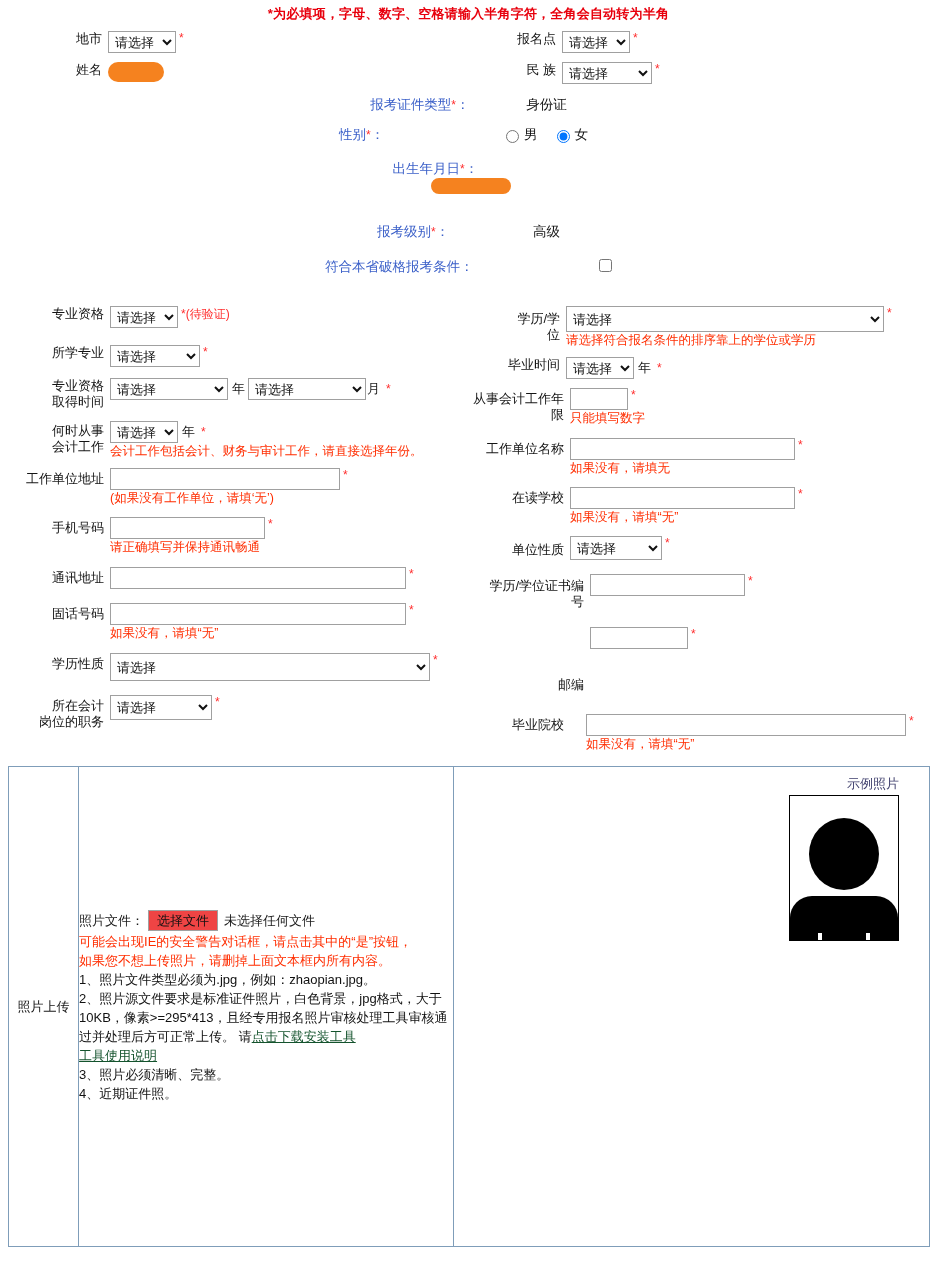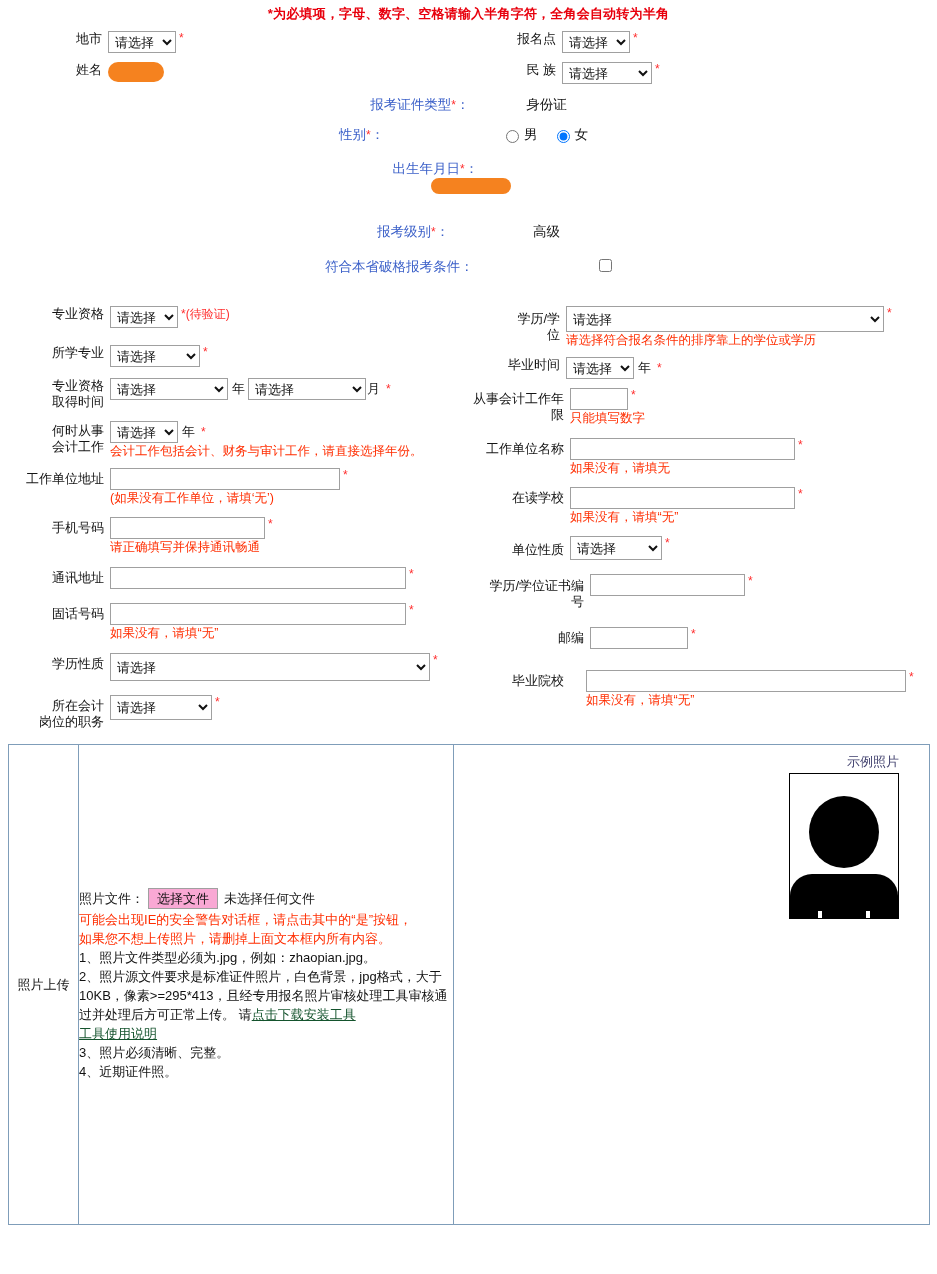--- a/index.html
+++ b/index.html
@@ -111,21 +111,21 @@
     text-align: center;
     font-size: 13px;
     color: #141414;
   }
   td.cell-body { width: 375px; vertical-align: middle; padding: 4px 4px 4px 6px; }
   td.cell-sample { width: 475px; vertical-align: top; padding: 0; position: relative; height: 480px; }
 
   .file-row { display: flex; align-items: center; font-size: 13px; margin-bottom: 1px; }
   .file-btn {
     border: 1px solid #a0a0a0;
-    background: #f9a8d4;
+    background: #ef4444;
     font-family: "Liberation Sans", "DejaVu Sans", sans-serif;
     font-size: 13px;
     padding: 1px 8px;
     margin: 0 6px 0 4px;
     color: #111;
     height: 21px;
   }
   .up-red { color: #ff2d00; font-size: 13px; line-height: 19px; }
   .up-blk { color: #111; font-size: 13px; line-height: 19px; }
   a.lnk { color: #14532d; text-decoration: underline; }
@@ -410,21 +410,21 @@
     <div class="row" style="margin-top:14px; padding-left:0px;">
       <div class="lbl" style="width:124px; padding-top:4px;">学历/学位证书编
 号</div>
       <div class="fld" style="display:flex;align-items:flex-start;">
         <input type="text" style="width: 155px;">
         <span class="star">*</span>
       </div>
     </div>
 
     <div class="row" style="margin-top:17px; padding-left:76px;">
-      <div class="lbl" style="width:48px; padding-top:3px;">邮编</div>
+      <div class="lbl" style="width:48px; padding-top:3px;margin-top:47px;">邮编</div>
       <div class="fld" style="display:flex;align-items:flex-start;">
         <input type="text" style="width: 98px;">
         <span class="star">*</span>
       </div>
     </div>
 
     <div class="row" style="margin-top:21px; padding-left:40px;gap:16px;">
       <div class="lbl" style="width:64px; padding-top:3px;">毕业院校</div>
       <div class="fld">
         <div style="display:flex;align-items:flex-start;">

